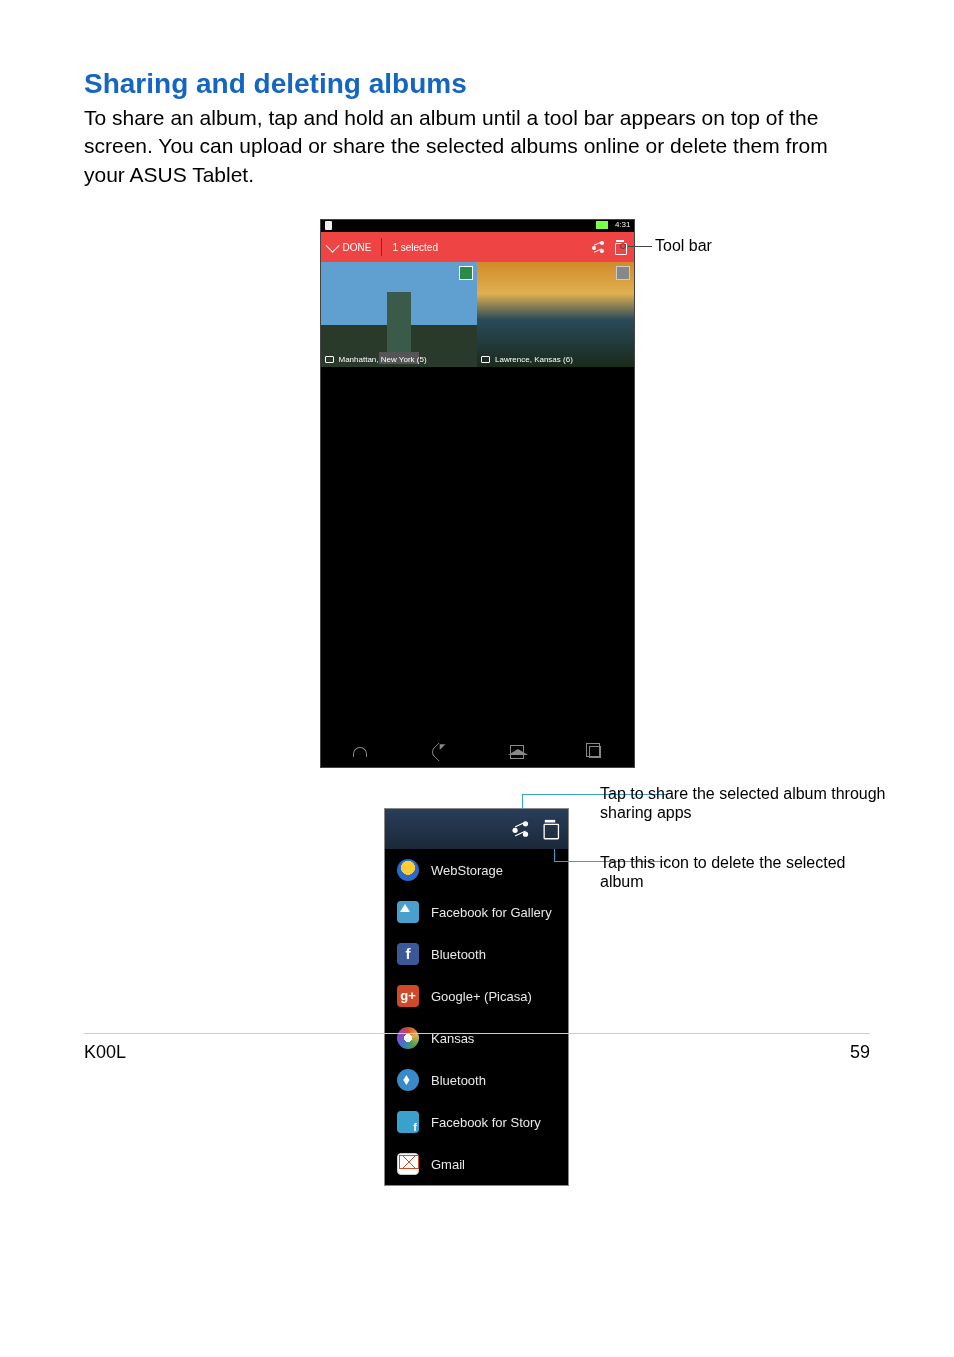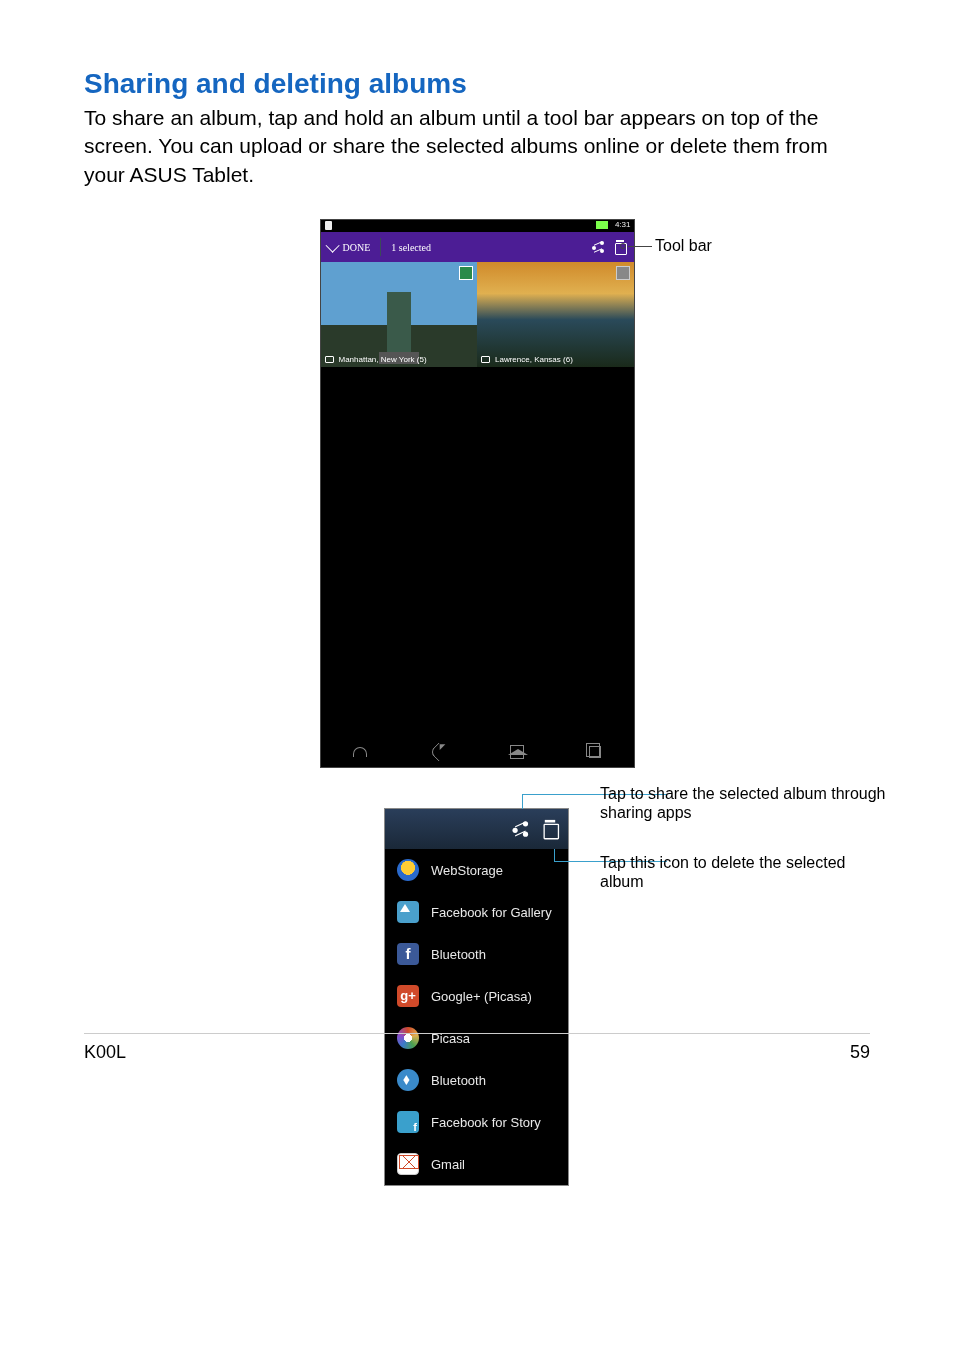--- a/index.html
+++ b/index.html
@@ -8,21 +8,21 @@
   .heading { color: #1566c0; font-weight: 700; font-size: 28px; margin-bottom: 4px; }
   .para { font-size: 21px; line-height: 1.35; margin-bottom: 30px; }
 
   
   .fig1-wrap { position: relative; width: 100%; display: flex; justify-content: center; }
   .phone1 { width: 315px; background: #000; border: 1px solid #444; position: relative; }
   .statusbar { height: 12px; background: #000; position: relative; }
   .status-lock { position: absolute; left: 4px; top: 1px; width: 7px; height: 9px; background: #eee; border-radius: 1px; }
   .status-batt { position: absolute; right: 26px; top: 1px; width: 12px; height: 8px; background: #7cff4c; }
   .status-time { position: absolute; right: 3px; top: 0; color: #eee; font-size: 8px; }
-  .toolbar { height: 30px; background: #4c1d95; display: flex; align-items: center; padding: 0 8px; color: #fff; font-size: 10px; gap: 10px; font-family: Liberation Serif, serif; }
+  .toolbar { height: 30px; background: #ef4444; display: flex; align-items: center; padding: 0 8px; color: #fff; font-size: 10px; gap: 10px; }
   .done { display: flex; align-items: center; gap: 4px; }
   .check { width: 10px; height: 10px; border: 1px solid #fff; border-top: none; border-right: none; transform: rotate(-45deg) translateY(-2px); }
   .toolbar-sep { width: 1px; height: 18px; background: #3b4a5a; }
   .spacer { flex: 1; }
   .share-icon { width: 14px; height: 14px; position: relative; }
   .share-icon::before { content: ""; position: absolute; left: 2px; top: 6px; width: 4px; height: 4px; background: #fff; border-radius: 50%; }
   .share-icon::after { content: ""; position: absolute; right: 0; top: 1px; width: 4px; height: 4px; background: #fff; border-radius: 50%; box-shadow: 0 8px 0 #fff; }
   .share-lines { position: absolute; left: 4px; top: 3px; width: 8px; height: 8px; border-top: 1px solid #fff; border-bottom: 1px solid #fff; transform: skewY(-25deg); }
   .trash-icon { width: 12px; height: 14px; position: relative; }
   .trash-icon::before { content: ""; position: absolute; left: 1px; top: 3px; width: 10px; height: 10px; border: 1px solid #fff; border-radius: 1px; }
@@ -168,21 +168,21 @@
         <div class="menu-item">
             <div class="mi-icon ic-facebook">f</div>
             <span>Bluetooth</span>
           </div>
         <div class="menu-item">
             <div class="mi-icon ic-gplus">g+</div>
             <span>Google+ (Picasa)</span>
           </div>
         <div class="menu-item">
             <div class="mi-icon ic-picasa"></div>
-            <span>Picasa</span>
+            <span>Kansas</span>
           </div>
         <div class="menu-item">
             <div class="mi-icon ic-bluetooth"></div>
             <span>Bluetooth</span>
           </div>
         <div class="menu-item">
             <div class="mi-icon ic-fbstory"></div>
             <span>Facebook for Story</span>
           </div>
         <div class="menu-item">

